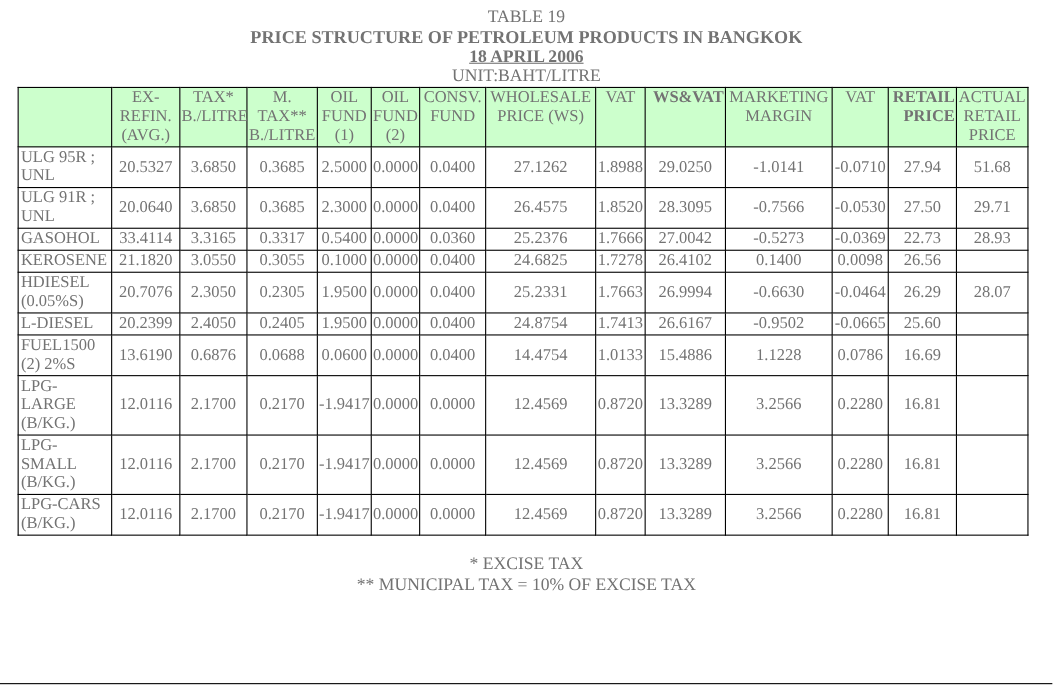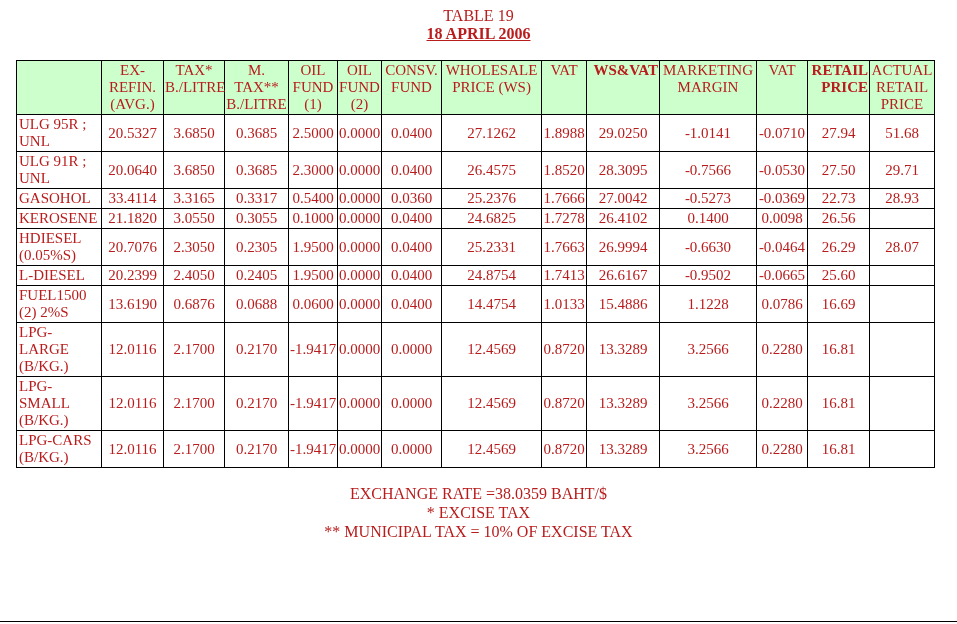--- a/index.html
+++ b/index.html
@@ -2,33 +2,33 @@
 <html style="--header-bg: #CCFFCC;"><head>
 <meta charset="utf-8">
 <style>
   html, body { margin: 0; padding: 0; background: #fff; }
   .page {
     position: relative;
     width: 957px;
     height: 624px;
     background: #fff;
     font-family: "Liberation Serif", serif;
-    color: #b91c1c;
+    color: #737373;
     overflow: hidden;
   }
   .titles { text-align: center; padding-top: 7px; }
   .title-line { font-size: 16px; line-height: 18px; }
   .title-main { font-size: 16.5px; font-weight: bold; line-height: 18px; }
   .title-date { font-size: 16px; font-weight: bold; line-height: 18px; text-decoration: underline; }
 
   table.price {
     border-collapse: collapse;
     table-layout: fixed;
     margin-left: 16px;
-    margin-top: 17px;
+    margin-top: 0;
     width: 916px;
     border-radius: 29px;
   }
   table.price th, table.price td {
     border: 1px solid #000;
     font-size: 15px;
     font-weight: normal;
     padding: 1px 1px;
     line-height: 17px;
     white-space: pre-line;
@@ -62,21 +62,23 @@
     border-bottom: 1.5px solid #000;
   }
 </style>
 </head>
 <body>
 
 <div class="page">
 
   <div class="titles">
     <div class="title-line">TABLE 19</div>
+    <div class="title-main">PRICE STRUCTURE OF PETROLEUM PRODUCTS IN BANGKOK</div>
     <div class="title-date">18 APRIL 2006</div>
+    <div class="title-line">UNIT:BAHT/LITRE</div>
   </div>
 
   <table class="price">
     <colgroup>
       <col class="c0">
         <col class="c1">
         <col class="c2">
         <col class="c3">
       <col class="c4">
         <col class="c5">
@@ -289,19 +291,18 @@
           <td>13.3289</td>
           <td>3.2566</td>
           <td>0.2280</td>
           <td>16.81</td>
           <td></td>
         </tr>
       </tbody>
   </table>
 
   <div class="footer">
-    <div>EXCHANGE RATE =38.0359 BAHT/$</div>
     <div>* EXCISE TAX</div>
     <div>** MUNICIPAL TAX = 10% OF EXCISE TAX</div>
   </div>
 
   <div class="bottom-rule"></div>
 </div>
 
 </body></html>

